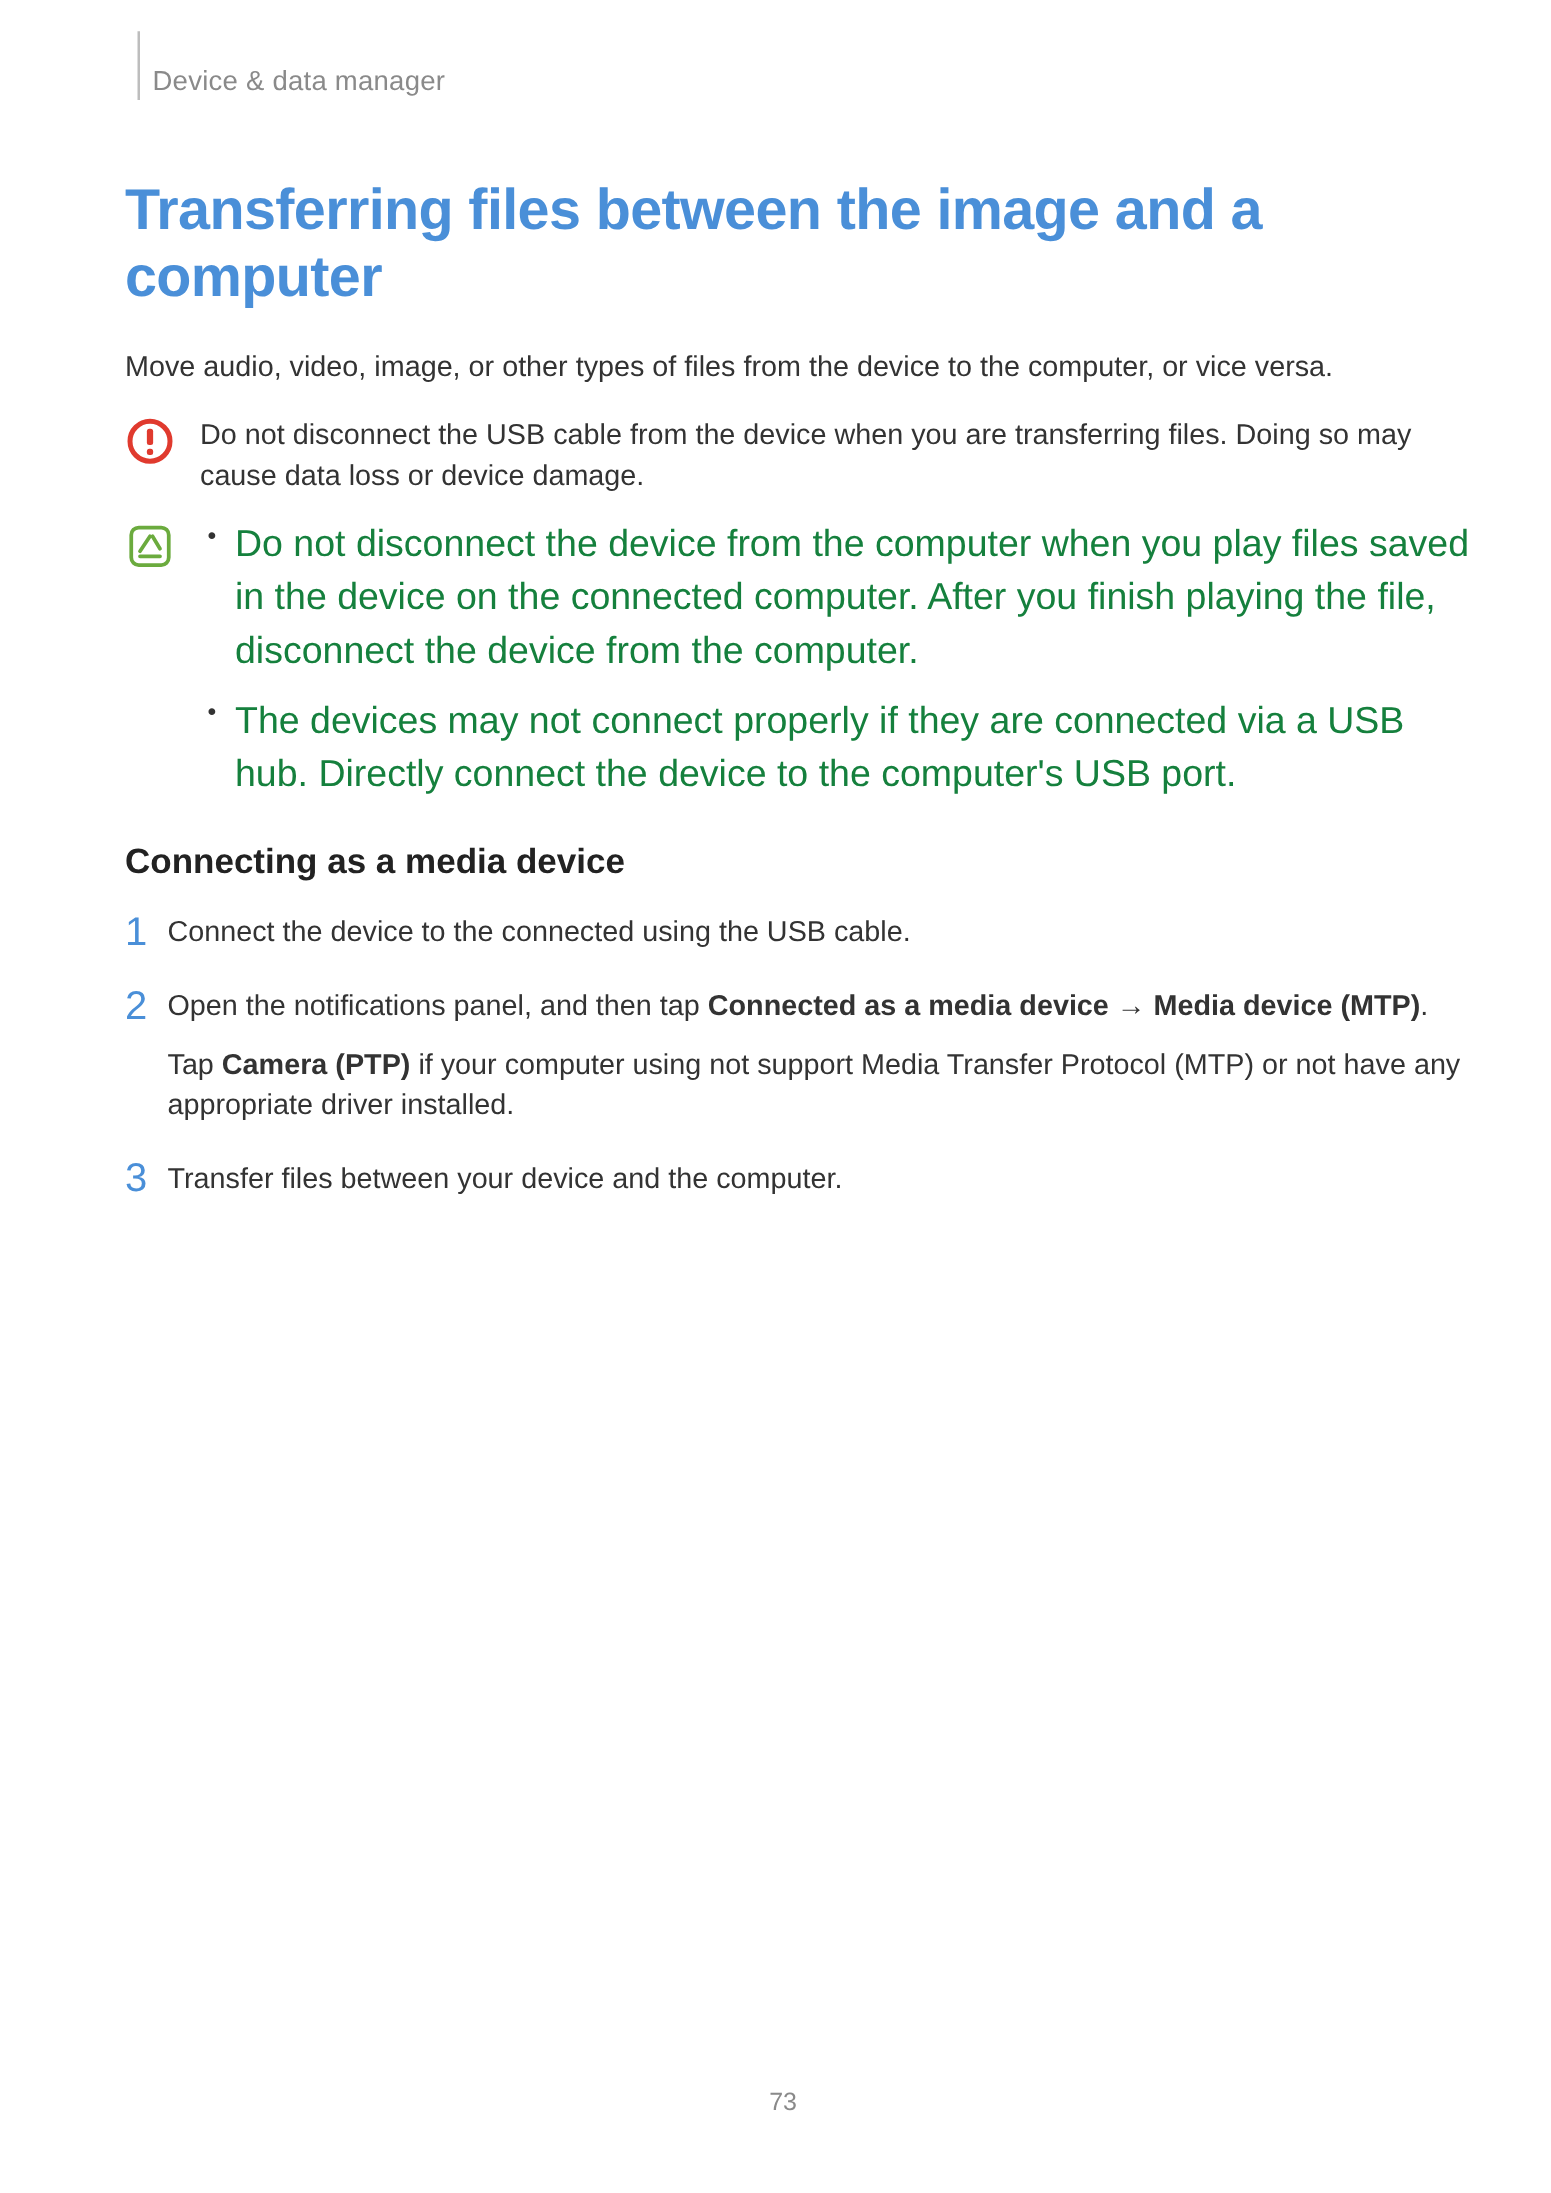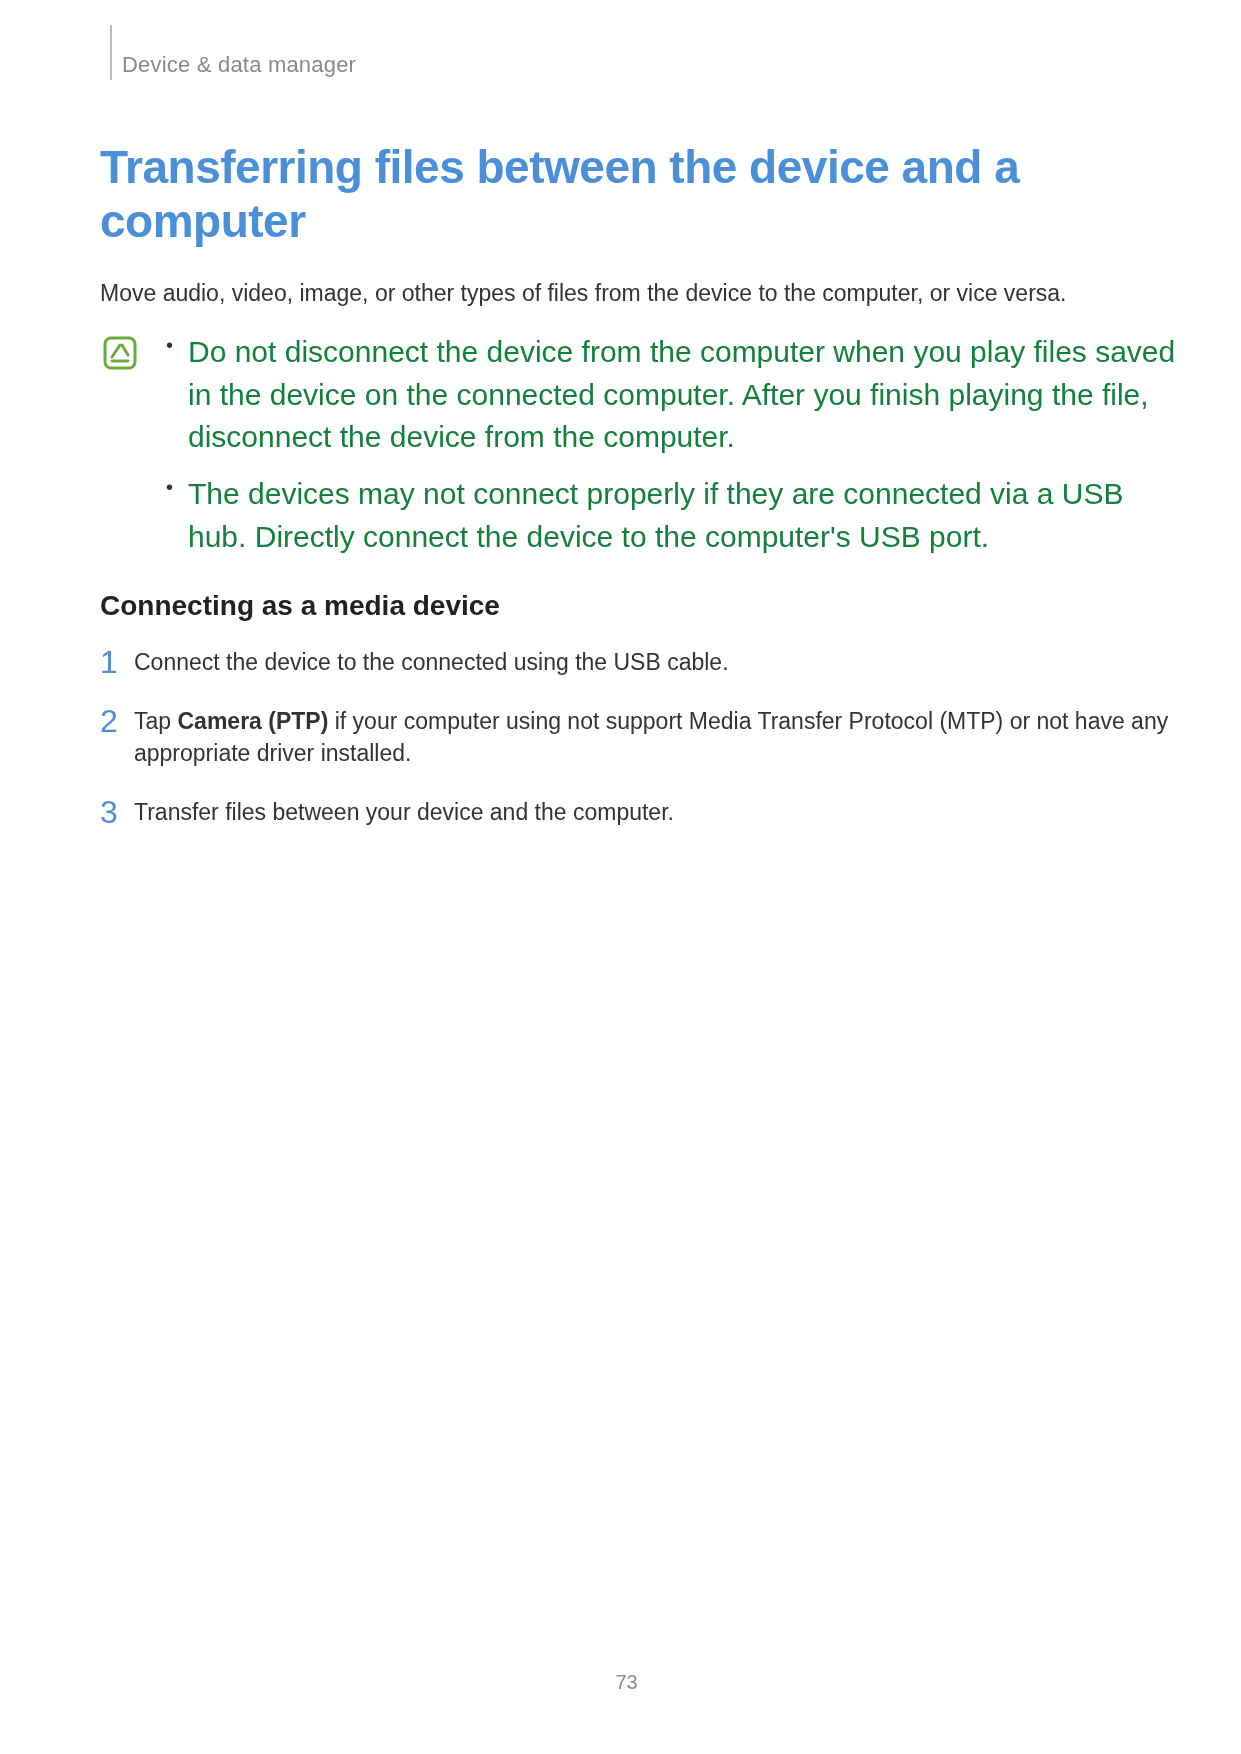--- a/index.html
+++ b/index.html
@@ -125,24 +125,34 @@
       padding-left: 12px;
     }
   </style>
 </head>
 <body>
 
 <div class="page">
   <div class="top-rule"></div>
   <div class="header-breadcrumb">Device &amp; data manager</div>
 
-  <h1 class="title">Transferring files between the device and a computer</h1>
+  <h1 class="title">Transferring files between the image and a computer</h1>
 
   <p class="intro">Move audio, video, image, or other types of files from the device to the computer, or vice versa.</p>
 
+  <div class="callout">
+    <div class="icon-slot">
+      <svg viewBox="0 0 40 40">
+        <circle cx="20" cy="20" r="16" fill="none" stroke="#e03a2e" stroke-width="4"></circle>
+        <rect x="17.5" y="10" width="5" height="13" rx="2" fill="#e03a2e"></rect>
+        <rect x="17.5" y="26" width="5" height="5" rx="2" fill="#e03a2e"></rect>
+      </svg>
+    </div>
+    <div class="body">Do not disconnect the USB cable from the device when you are transferring files. Doing so may cause data loss or device damage.</div>
+  </div>
 
   <div class="callout">
     <div class="icon-slot">
       <svg viewBox="0 0 40 40">
         <rect x="5" y="5" width="30" height="30" rx="6" fill="none" stroke="#6bab3e" stroke-width="3"></rect>
         <path d="M12 24 L20 12 M22 12 L28 22 M12 28 L28 28" stroke="#6bab3e" stroke-width="3" stroke-linecap="round" fill="none"></path>
       </svg>
     </div>
     <div class="body">
       <ul class="note-bullets">
@@ -157,20 +167,21 @@
   <div id="steps-container">
       <div class="step">
         <div class="num">1</div>
         <div class="step-body">
           <p><span>Connect the device to the connected using the USB cable.</span></p>
         </div>
       </div>
       <div class="step">
         <div class="num">2</div>
         <div class="step-body">
+          <p><span>Open the notifications panel, and then tap </span><span class="bold">Connected as a media device</span><span class="arrow"> → </span><span class="bold">Media device (MTP)</span><span>.</span></p>
           <p><span>Tap </span><span class="bold">Camera (PTP)</span><span> if your computer using not support Media Transfer Protocol (MTP) or not have any appropriate driver installed.</span></p>
         </div>
       </div>
       <div class="step">
         <div class="num">3</div>
         <div class="step-body">
           <p><span>Transfer files between your device and the computer.</span></p>
         </div>
       </div>
     </div>

